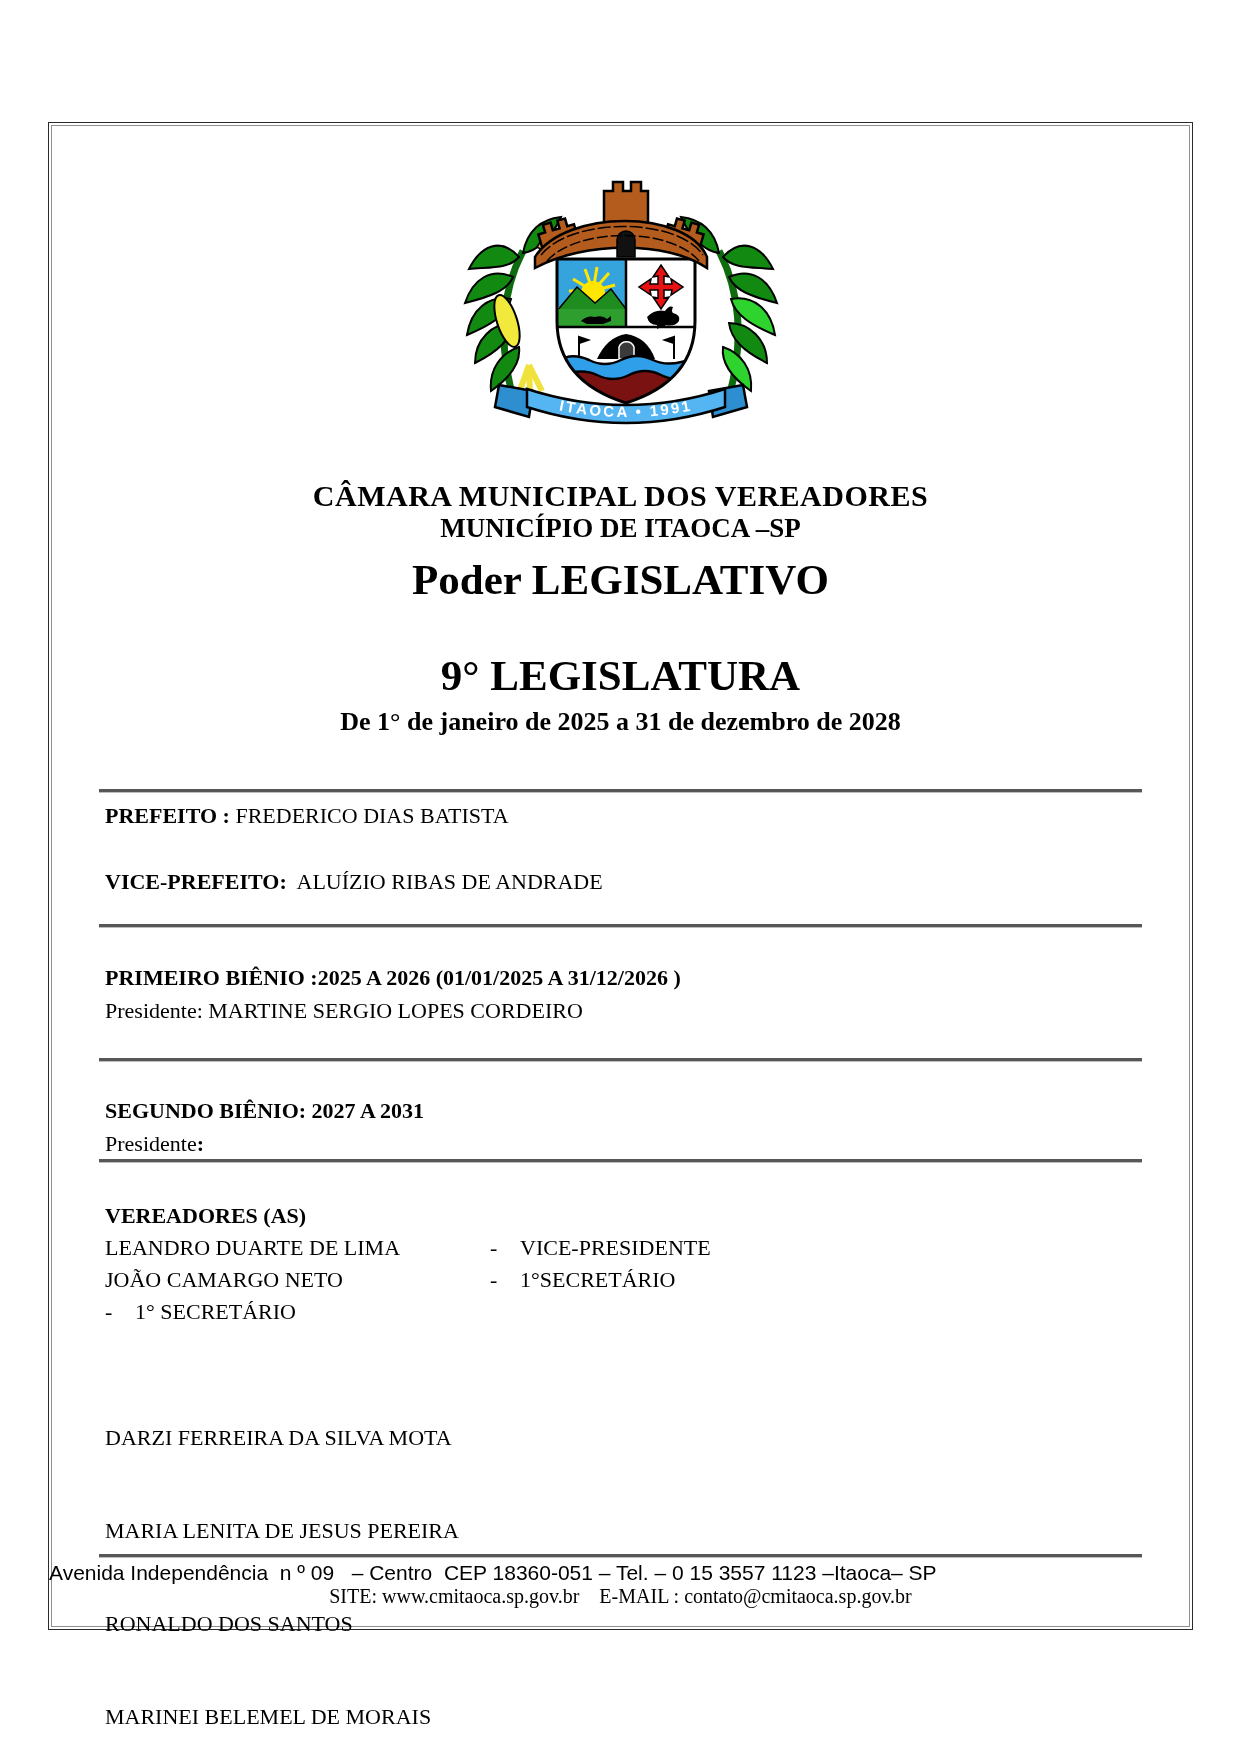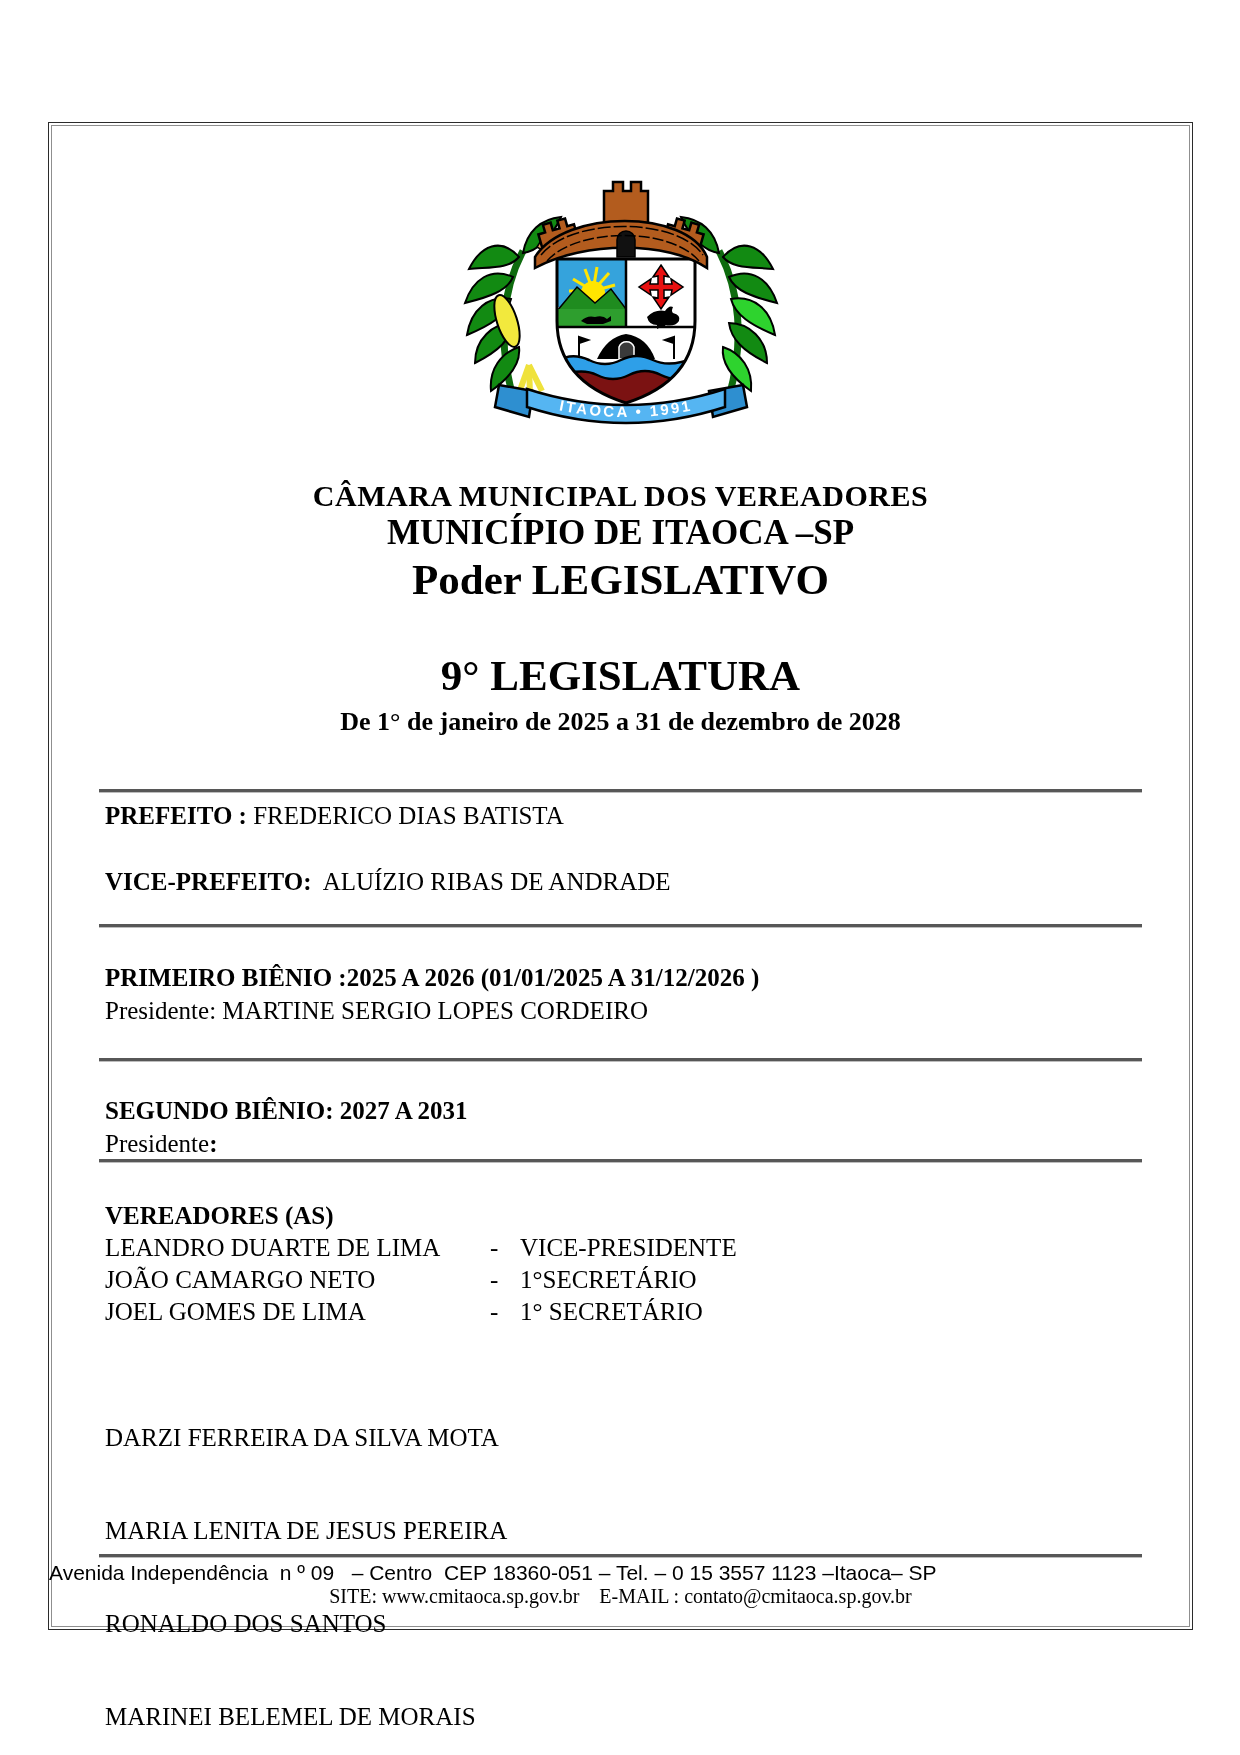--- a/index.html
+++ b/index.html
@@ -9,25 +9,25 @@
   }
   .frame{
     position:absolute;left:48px;top:122px;width:1143px;height:1506px;
     border:1px solid #2b2b2b;
     outline:1px solid #8f8f8f;outline-offset:-4px;
     background:#fff;
   }
   .crest{position:absolute;top:46px;left:50%;margin-left:-180px;width:360px;height:262px;}
   .centerline{position:absolute;left:0;right:0;text-align:center;white-space:pre;}
   .h1{font-size:30px;font-weight:bold;letter-spacing:.5px;}
-  .h2{font-size:35px;font-weight:bold;}
+  .h2{font-size:27px;font-weight:bold;}
   .h3{font-size:43px;font-weight:bold;}
   .legtitle{font-size:43px;font-weight:bold;}
   .period{font-size:26px;font-weight:bold;}
-  .bodyline{position:absolute;left:56px;right:52px;font-size:25px;line-height:30px;white-space:pre;}
+  .bodyline{position:absolute;left:56px;right:52px;font-size:22px;line-height:30px;white-space:pre;}
   .lbl{font-weight:bold;}
   .rule{position:absolute;left:50px;right:50px;height:3px;background:#575757;border-bottom:1px solid #bdbdbd;}
   .officer{display:flex;}
   .officer .nm{width:385px;}
   .officer .dash{width:30px;text-align:left;}
   .members div{line-height:33px;}
   .footer1{position:absolute;left:0;right:0;text-align:left;font-family:"Liberation Sans",sans-serif;font-size:21px;white-space:pre;}
   .footer2{position:absolute;left:0;right:0;text-align:center;font-size:20px;white-space:pre;}
 </style>
 </head>
@@ -171,21 +171,20 @@
     <span class="nm">LEANDRO DUARTE DE LIMA</span>
     <span class="dash">-</span>
     <span class="role">VICE-PRESIDENTE</span>
   </div>
   <div class="bodyline officer" style="top:1142px;">
     <span class="nm">JOÃO CAMARGO NETO</span>
     <span class="dash">-</span>
     <span class="role">1°SECRETÁRIO</span>
   </div>
   <div class="bodyline officer" style="top:1174px;">
-    <span class="nm">JOEL GOMES DE LIMA</span>
     <span class="dash">-</span>
     <span class="role">1° SECRETÁRIO</span>
   </div>
 
   <div class="bodyline members" style="top:1238px;">
     <div>DARZI FERREIRA DA SILVA MOTA</div>
     <div>MARIA LENITA DE JESUS PEREIRA</div>
     <div>RONALDO DOS SANTOS</div>
     <div>MARINEI BELEMEL DE MORAIS</div>
     

